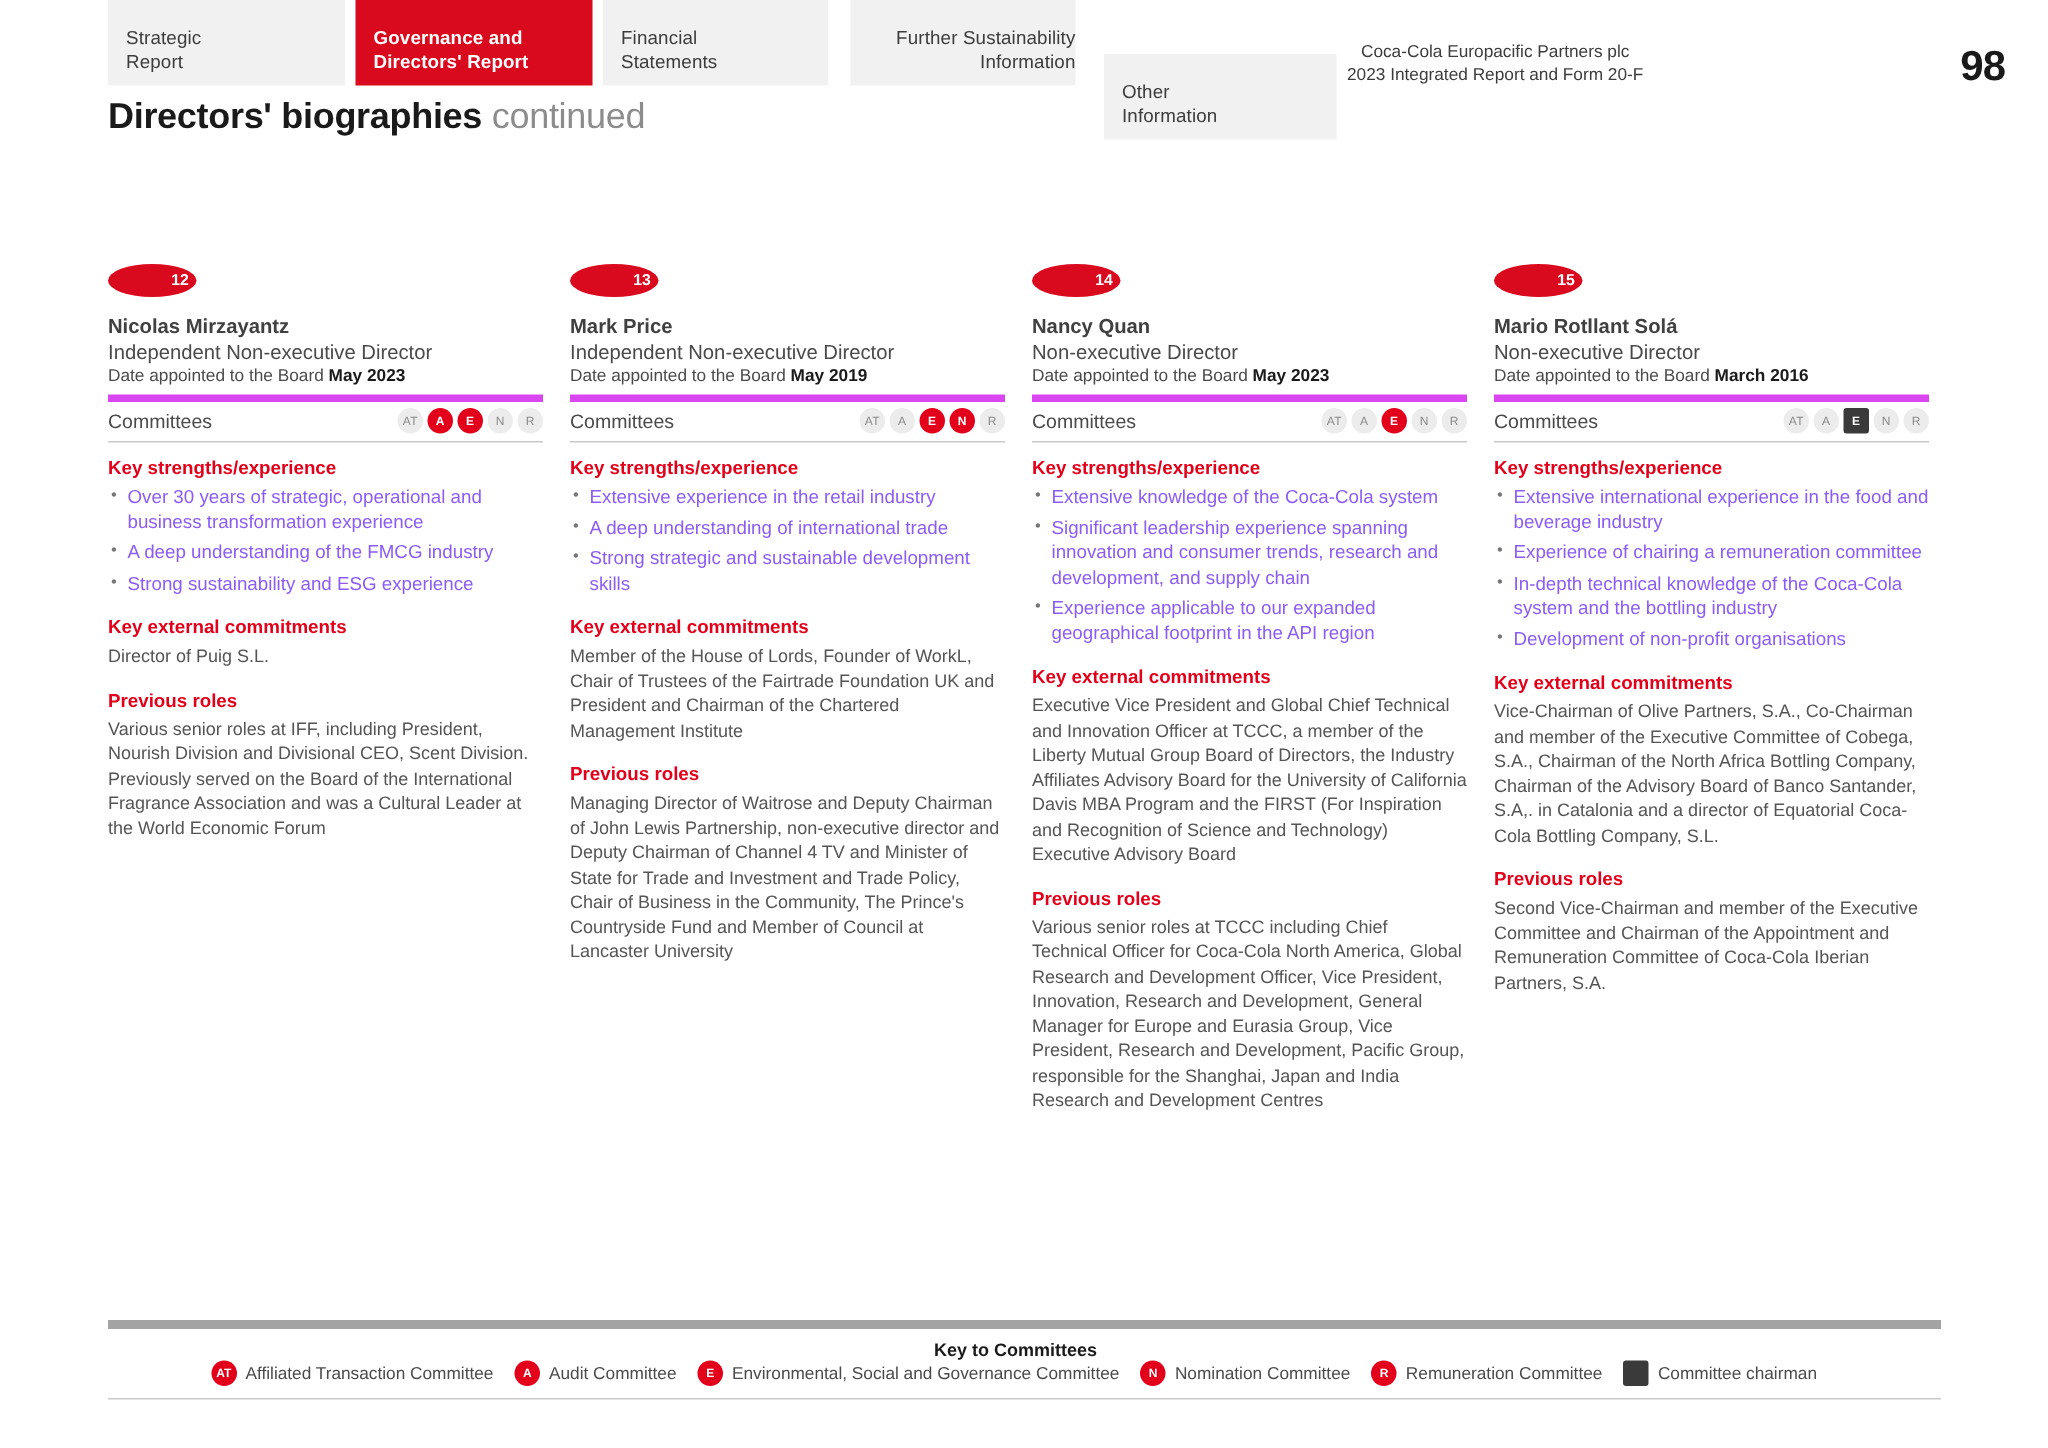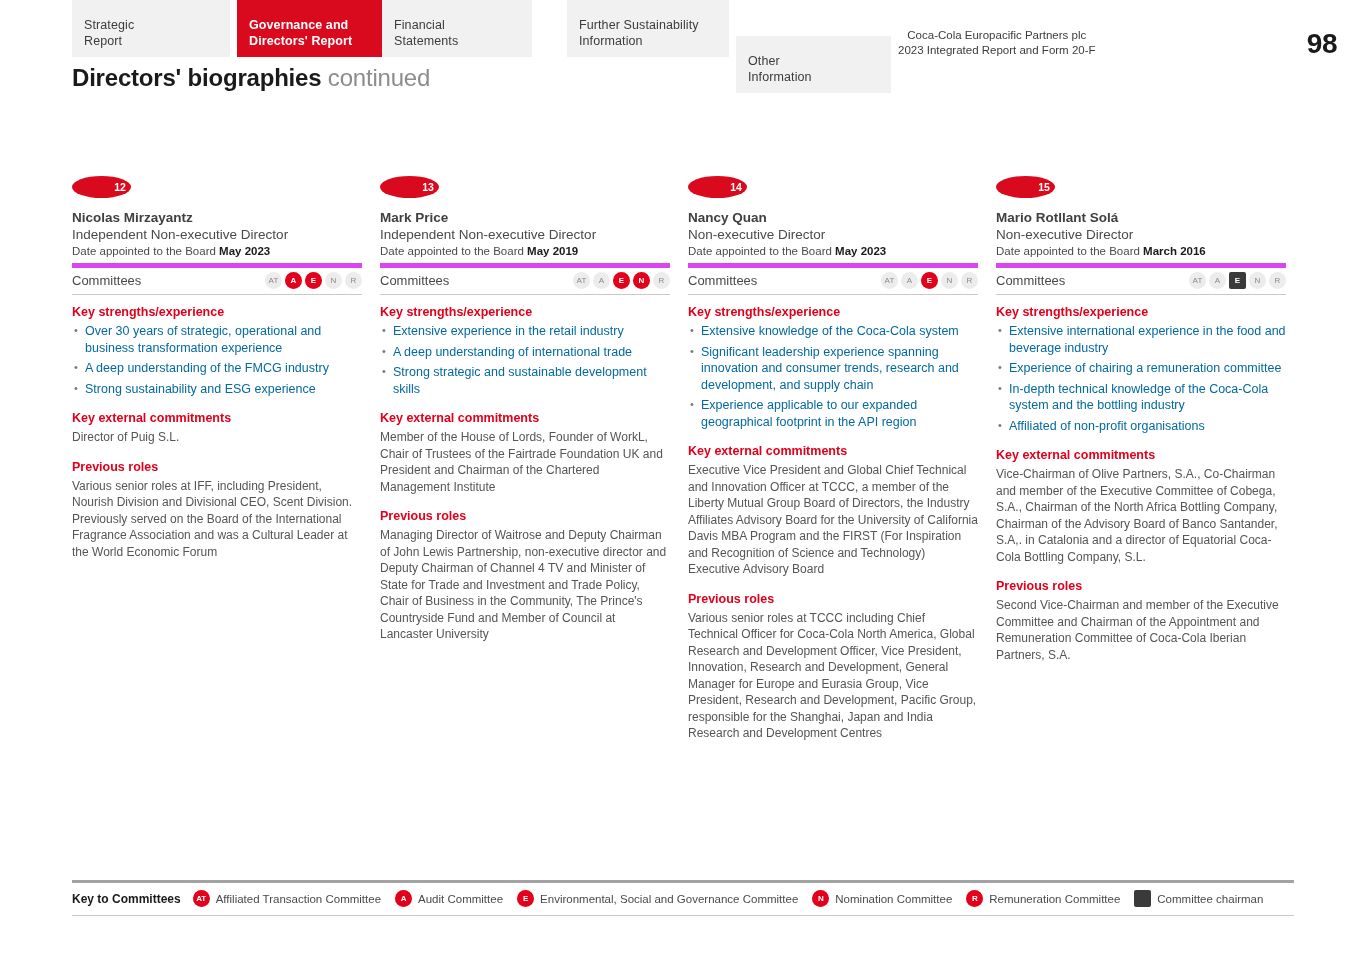--- a/index.html
+++ b/index.html
@@ -23,22 +23,22 @@
     box-sizing:border-box;
     padding:18px 0 0 12px;
     font-size:12.5px;line-height:15.5px;color:#3c3c3c;
     letter-spacing:.1px;
   }
   .tab.active{
     background:#da0a1e;color:#ffffff;font-weight:bold;
   }
   .tab1{left:72px;width:158px;}
   .tab2{left:237px;width:158px;}
-  .tab3{left:382px;width:150px;}
-  .tab4{left:567px;width:162px;}
+  .tab3{left:402px;width:150px;}
+  .tab4{left:567px;width:150px;text-align:right;}
   .tab5{left:736px;width:155px;margin-top:36px;}
 
   .doc-meta{
     position:absolute;left:898px;top:28px;
     font-size:11.5px;line-height:15px;color:#3c3c3c;text-align:center;
   }
   .page-num{
     position:absolute;right:28px;top:28px;
     font-size:28px;font-weight:bold;color:#1a1a1a;letter-spacing:-.5px;
   }
@@ -97,36 +97,36 @@
   .cbadge.chair{background:#3a3a3a;color:#ffffff;font-weight:bold;border-radius:2px;}
 
   .sect-head{
     font-size:12.5px;font-weight:bold;color:#e2001a;
     margin:0 0 3px 0;line-height:16px;
   }
   .sect-head.spaced{margin-top:13px;}
   .bullets{list-style:none;margin:0 0 0 0;padding:0;}
   .bullets li{
     position:relative;padding-left:13px;
-    font-size:12.5px;line-height:16.5px;color:#0369a1;
+    font-size:12.5px;line-height:16.5px;color:#8b5cf6;
     margin-bottom:4px;
   }
   .bullets li:before{
     content:"•";position:absolute;left:2px;top:-1px;color:#777777;font-size:11px;
   }
   .para{
     font-size:12px;line-height:16.5px;color:#555555;margin:0;
   }
 
   
   .legend{
     position:absolute;left:72px;top:880px;width:1222px;
-    border-top:3px solid #a3a3a3;border-bottom:1px solid #c9c9c9;
+    border-top:6px solid #a3a3a3;border-bottom:1px solid #c9c9c9;
     padding:7px 0 8px 0;
-    display:flex;align-items:center;
+    display:flex;align-items:center;flex-direction:column;
   }
   .legend-title{
     font-size:12px;font-weight:bold;color:#1a1a1a;margin-right:12px;white-space:nowrap;
   }
   .legend-item{display:flex;align-items:center;margin-right:14px;white-space:nowrap;}
   .legend-badge{
     width:17px;height:17px;border-radius:50%;background:#e2001a;color:#fff;
     font-size:8px;font-weight:bold;
     display:flex;align-items:center;justify-content:center;margin-right:6px;
   }
@@ -263,21 +263,21 @@
           <span class="cbadge chair">E</span>
           <span class="cbadge">N</span>
           <span class="cbadge">R</span>
         </span>
       </div>
       <div class="sect-head">Key strengths/experience</div>
       <ul class="bullets">
         <li>Extensive international experience in the food and beverage industry</li>
         <li>Experience of chairing a remuneration committee</li>
         <li>In-depth technical knowledge of the Coca-Cola system and the bottling industry</li>
-        <li>Affiliated of non-profit organisations</li>
+        <li>Development of non-profit organisations</li>
       </ul>
       <div class="sect-head spaced">Key external commitments</div>
       <p class="para">Vice-Chairman of Olive Partners, S.A., Co-Chairman and member of the Executive Committee of Cobega, S.A., Chairman of the North Africa Bottling Company, Chairman of the Advisory Board of Banco Santander, S.A,. in Catalonia and a director of Equatorial Coca-Cola Bottling Company, S.L.</p>
       <div class="sect-head spaced">Previous roles</div>
       <p class="para">Second Vice-Chairman and member of the Executive Committee and Chairman of the Appointment and Remuneration Committee of Coca-Cola Iberian Partners, S.A.</p>
     </div>
   </div>
 
 <div class="legend">
   <div class="legend-title">Key to Committees</div>

